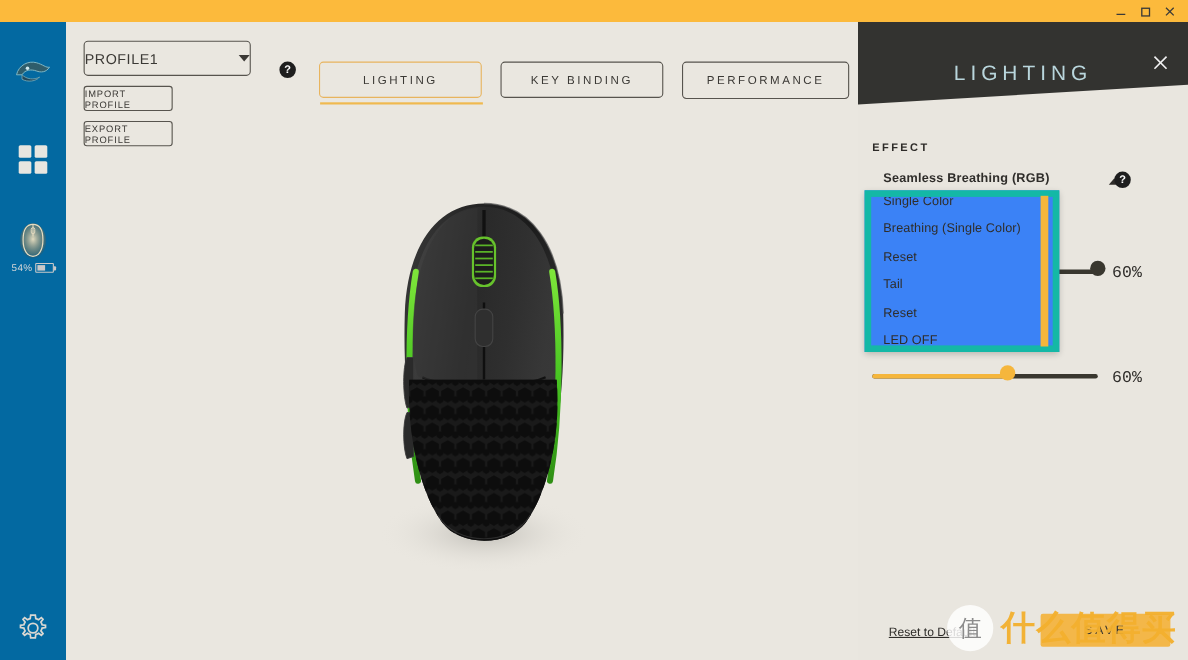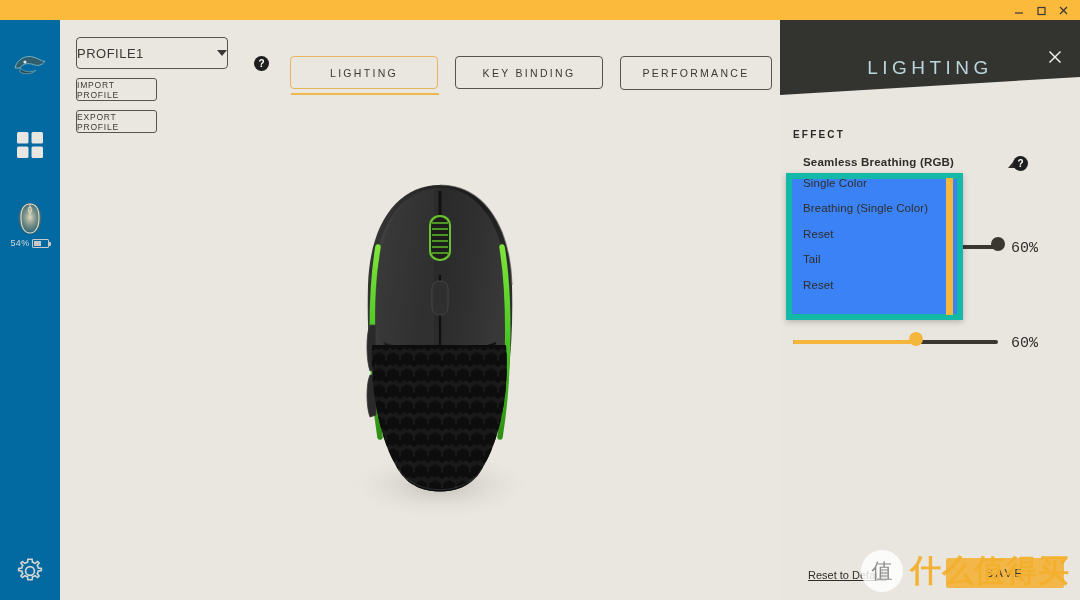--- a/index.html
+++ b/index.html
@@ -419,20 +419,21 @@
       <div class="pct">60%</div>
     </div>
 
     <div class="dd">
       <div class="dd-inner">
         <div class="dd-item">Single Color</div>
         <div class="dd-item">Breathing (Single Color)</div>
         <div class="dd-item">Reset</div>
         <div class="dd-item">Tail</div>
         <div class="dd-item">Reset</div>
+        <div class="dd-item">LED OFF</div>
       </div>
     </div>
     <div class="dd-thumb"></div>
 
     <div class="reset-link">Reset to Default</div>
     <div class="save-btn">SAVE</div>
   </div>
 
   <div class="wm">
     <div class="wm-badge">值</div>

